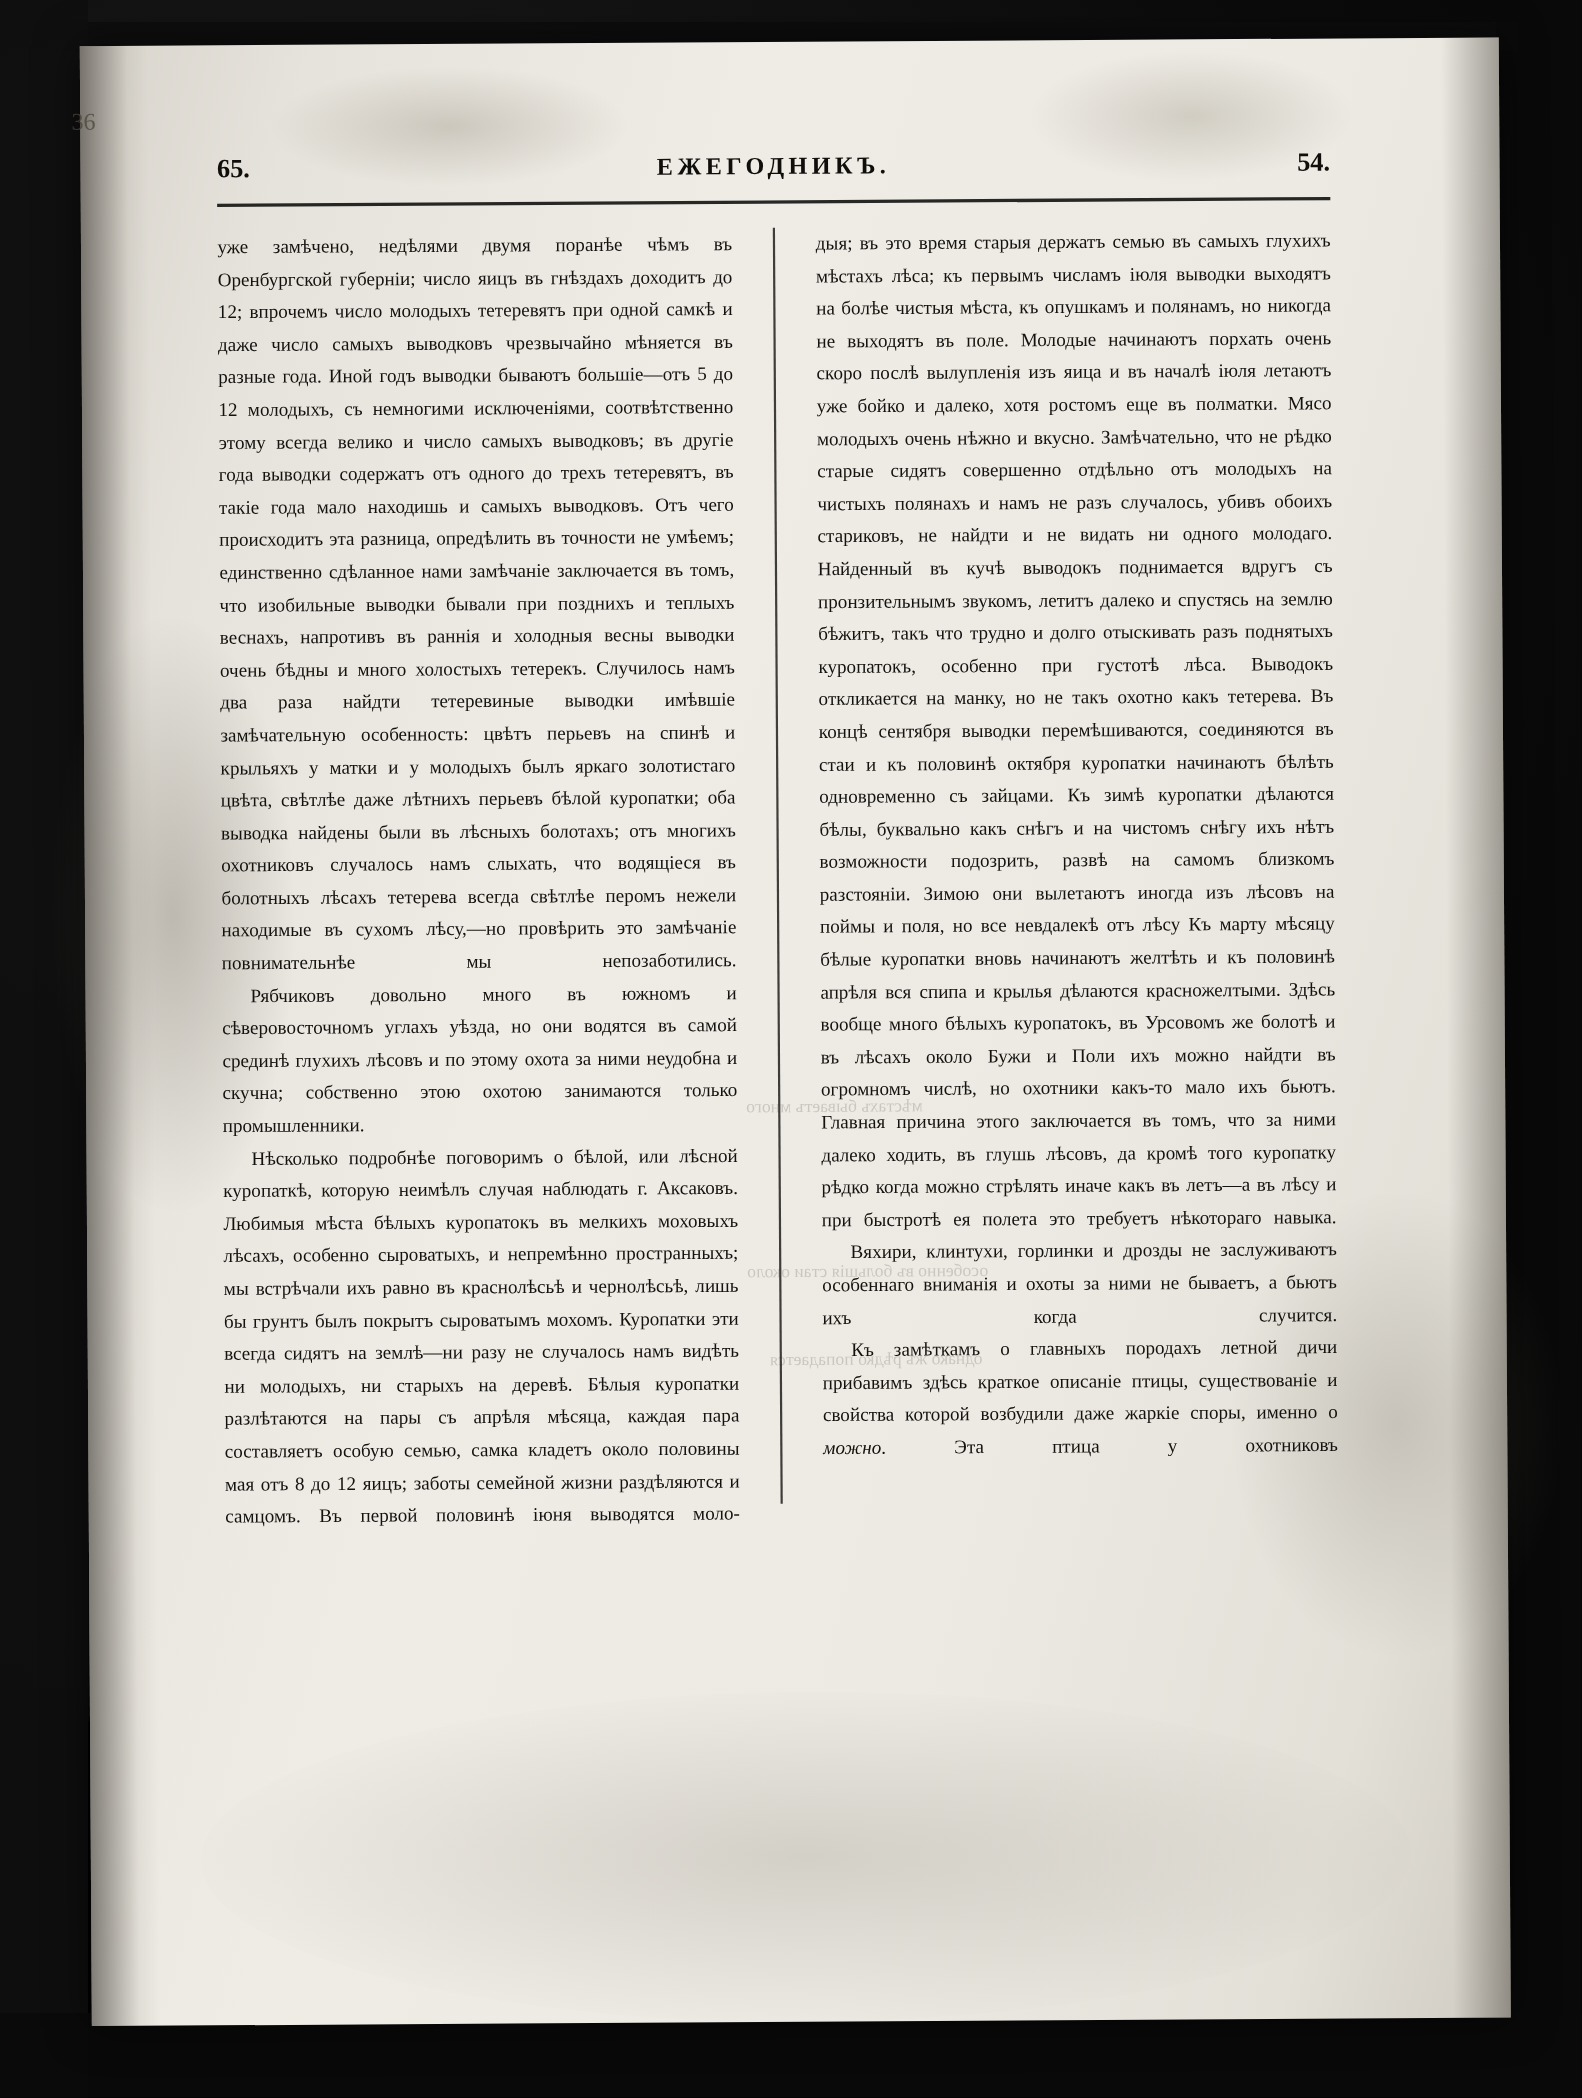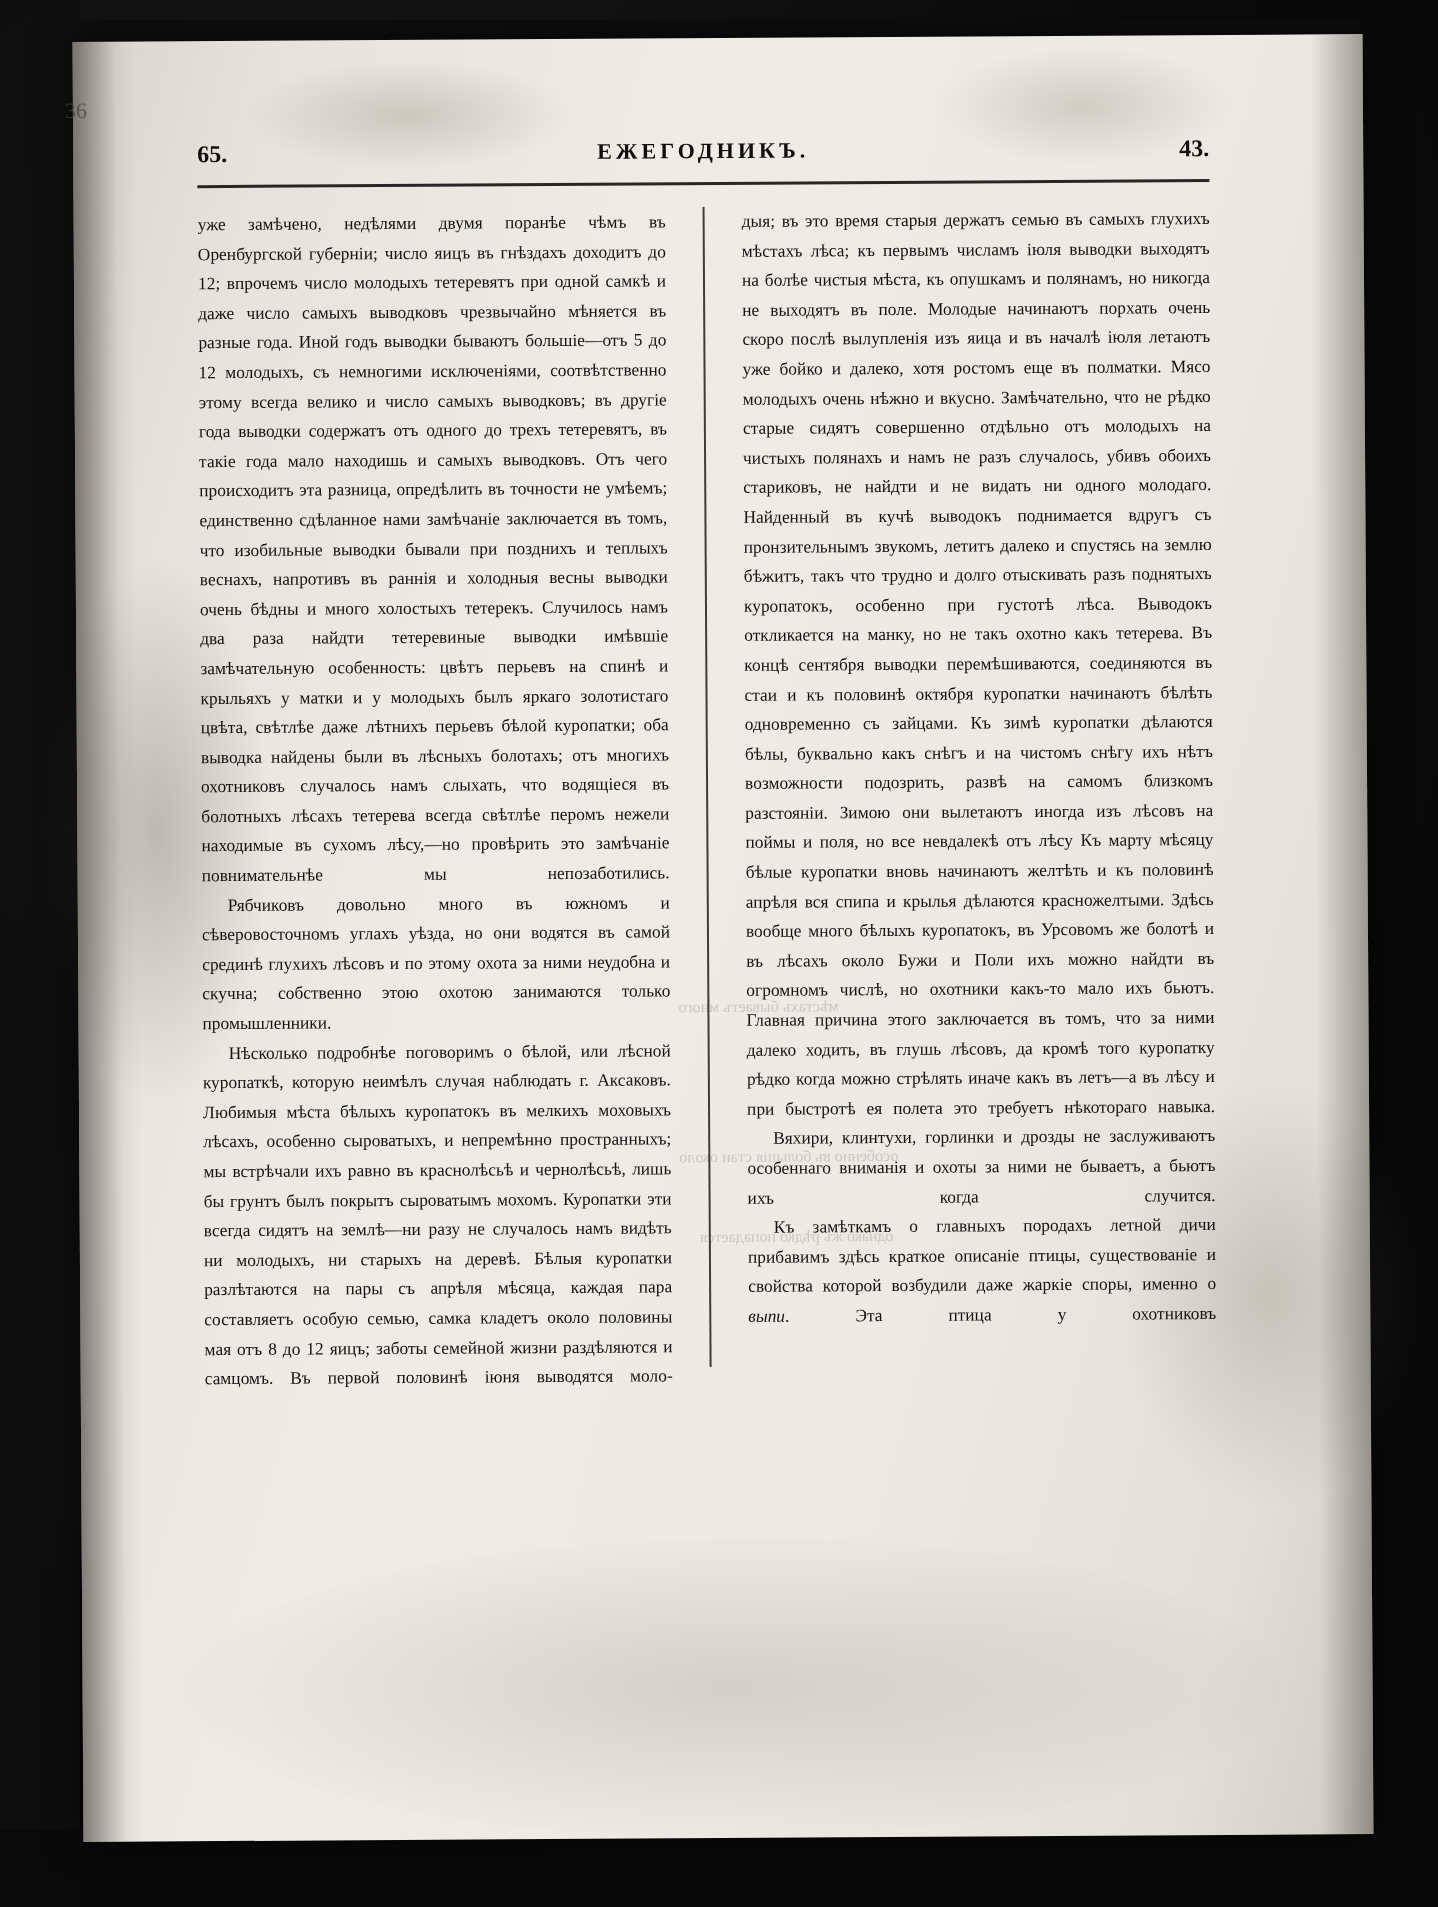--- a/index.html
+++ b/index.html
@@ -193,40 +193,40 @@
 
     <div class="bleed" style="left:600px; top:960px;">мѣстахъ бываетъ много</div>
     <div class="bleed" style="left:600px; top:1110px;">особенно въ большія стаи около</div>
     <div class="bleed" style="left:620px; top:1190px;">однако жъ рѣдко попадается</div>
 
     <div id="content">
 
       <div class="runhead">
         <span class="folio">65.</span>
         <span class="runhead-title">ЕЖЕГОДНИКЪ.</span>
-        <span class="folio">43.</span>
+        <span class="folio">54.</span>
       </div>
       <div class="rule"></div>
 
       <div class="cols">
 
         <div class="col">
           <p class="body">уже замѣчено, недѣлями двумя поранѣе чѣмъ въ Оренбургской губерніи; число яицъ въ гнѣздахъ доходитъ до 12; впрочемъ число молодыхъ тетеревятъ при одной самкѣ и даже число самыхъ выводковъ чрезвычайно мѣняется въ разные года. Иной годъ выводки бываютъ большіе—отъ 5 до 12 молодыхъ, съ немногими исключеніями, соотвѣтственно этому всегда велико и число самыхъ выводковъ; въ другіе года выводки содержатъ отъ одного до трехъ тетеревятъ, въ такіе года мало находишь и самыхъ выводковъ. Отъ чего происходитъ эта разница, опредѣлить въ точности не умѣемъ; единственно сдѣланное нами замѣчаніе заключается въ томъ, что изобильные выводки бывали при позднихъ и теплыхъ веснахъ, напротивъ въ раннія и холодныя весны выводки очень бѣдны и много холостыхъ тетерекъ. Случилось намъ два раза найдти тетеревиные выводки имѣвшіе замѣчательную особенность: цвѣтъ перьевъ на спинѣ и крыльяхъ у матки и у молодыхъ былъ яркаго золотистаго цвѣта, свѣтлѣе даже лѣтнихъ перьевъ бѣлой куропатки; оба выводка найдены были въ лѣсныхъ болотахъ; отъ многихъ охотниковъ случалось намъ слыхать, что водящіеся въ болотныхъ лѣсахъ тетерева всегда свѣтлѣе перомъ нежели находимые въ сухомъ лѣсу,—но провѣрить это замѣчаніе повнимательнѣе мы непозаботились.</p>
           <p class="body indent">Рябчиковъ довольно много въ южномъ и сѣверовосточномъ углахъ уѣзда, но они водятся въ самой срединѣ глухихъ лѣсовъ и по этому охота за ними неудобна и скучна; собственно этою охотою занимаются только промышленники.</p>
           <p class="body indent">Нѣсколько подробнѣе поговоримъ о бѣлой, или лѣсной куропаткѣ, которую неимѣлъ случая наблюдать г. Аксаковъ. Любимыя мѣста бѣлыхъ куропатокъ въ мелкихъ моховыхъ лѣсахъ, особенно сыроватыхъ, и непремѣнно пространныхъ; мы встрѣчали ихъ равно въ краснолѣсьѣ и чернолѣсьѣ, лишь бы грунтъ былъ покрытъ сыроватымъ мохомъ. Куропатки эти всегда сидятъ на землѣ—ни разу не случалось намъ видѣть ни молодыхъ, ни старыхъ на деревѣ. Бѣлыя куропатки разлѣтаются на пары съ апрѣля мѣсяца, каждая пара составляетъ особую семью, самка кладетъ около половины мая отъ 8 до 12 яицъ; заботы семейной жизни раздѣляются и самцомъ. Въ первой половинѣ іюня выводятся моло-</p>
         </div>
 
         <div class="divider">
           <div class="line"></div>
         </div>
 
         <div class="col">
           <p class="body">дыя; въ это время старыя держатъ семью въ самыхъ глухихъ мѣстахъ лѣса; къ первымъ числамъ іюля выводки выходятъ на болѣе чистыя мѣста, къ опушкамъ и полянамъ, но никогда не выходятъ въ поле. Молодые начинаютъ порхать очень скоро послѣ вылупленія изъ яица и въ началѣ іюля летаютъ уже бойко и далеко, хотя ростомъ еще въ полматки. Мясо молодыхъ очень нѣжно и вкусно. Замѣчательно, что не рѣдко старые сидятъ совершенно отдѣльно отъ молодыхъ на чистыхъ полянахъ и намъ не разъ случалось, убивъ обоихъ стариковъ, не найдти и не видать ни одного молодаго. Найденный въ кучѣ выводокъ поднимается вдругъ съ пронзительнымъ звукомъ, летитъ далеко и спустясь на землю бѣжитъ, такъ что трудно и долго отыскивать разъ поднятыхъ куропатокъ, особенно при густотѣ лѣса. Выводокъ откликается на манку, но не такъ охотно какъ тетерева. Въ концѣ сентября выводки перемѣшиваются, соединяются въ стаи и къ половинѣ октября куропатки начинаютъ бѣлѣть одновременно съ зайцами. Къ зимѣ куропатки дѣлаются бѣлы, буквально какъ снѣгъ и на чистомъ снѣгу ихъ нѣтъ возможности подозрить, развѣ на самомъ близкомъ разстояніи. Зимою они вылетаютъ иногда изъ лѣсовъ на поймы и поля, но все невдалекѣ отъ лѣсу Къ марту мѣсяцу бѣлые куропатки вновь начинаютъ желтѣть и къ половинѣ апрѣля вся спипа и крылья дѣлаются красножелтыми. Здѣсь вообще много бѣлыхъ куропатокъ, въ Урсовомъ же болотѣ и въ лѣсахъ около Бужи и Поли ихъ можно найдти въ огромномъ числѣ, но охотники какъ-то мало ихъ бьютъ. Главная причина этого заключается въ томъ, что за ними далеко ходить, въ глушь лѣсовъ, да кромѣ того куропатку рѣдко когда можно стрѣлять иначе какъ въ летъ—а въ лѣсу и при быстротѣ ея полета это требуетъ нѣкотораго навыка.</p>
           <p class="body indent gap">Вяхири, клинтухи, горлинки и дрозды не заслуживаютъ особеннаго вниманія и охоты за ними не бываетъ, а бьютъ ихъ когда случится.</p>
           <p class="body indent gap">
-            <span>Къ замѣткамъ о главныхъ породахъ летной дичи прибавимъ здѣсь краткое описаніе птицы, существованіе и свойства которой возбудили даже жаркіе споры, именно о <span class="ital">выпи</span>. Эта птица у охотниковъ</span>
+            <span>Къ замѣткамъ о главныхъ породахъ летной дичи прибавимъ здѣсь краткое описаніе птицы, существованіе и свойства которой возбудили даже жаркіе споры, именно о <span class="ital">можно</span>. Эта птица у охотниковъ</span>
           </p>
         </div>
 
       </div>
     </div>
   </div>
 </div>
 
 </body></html>

